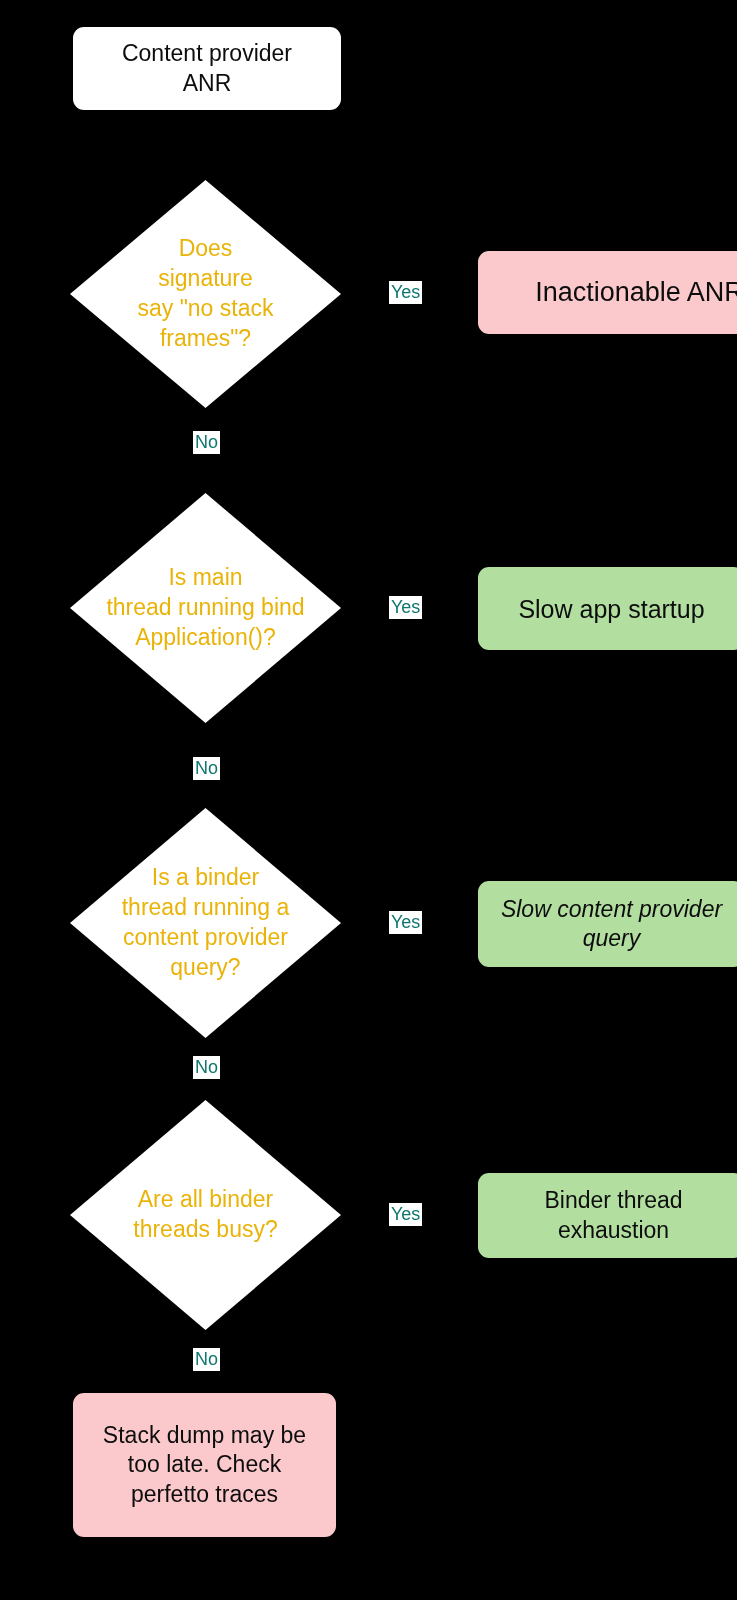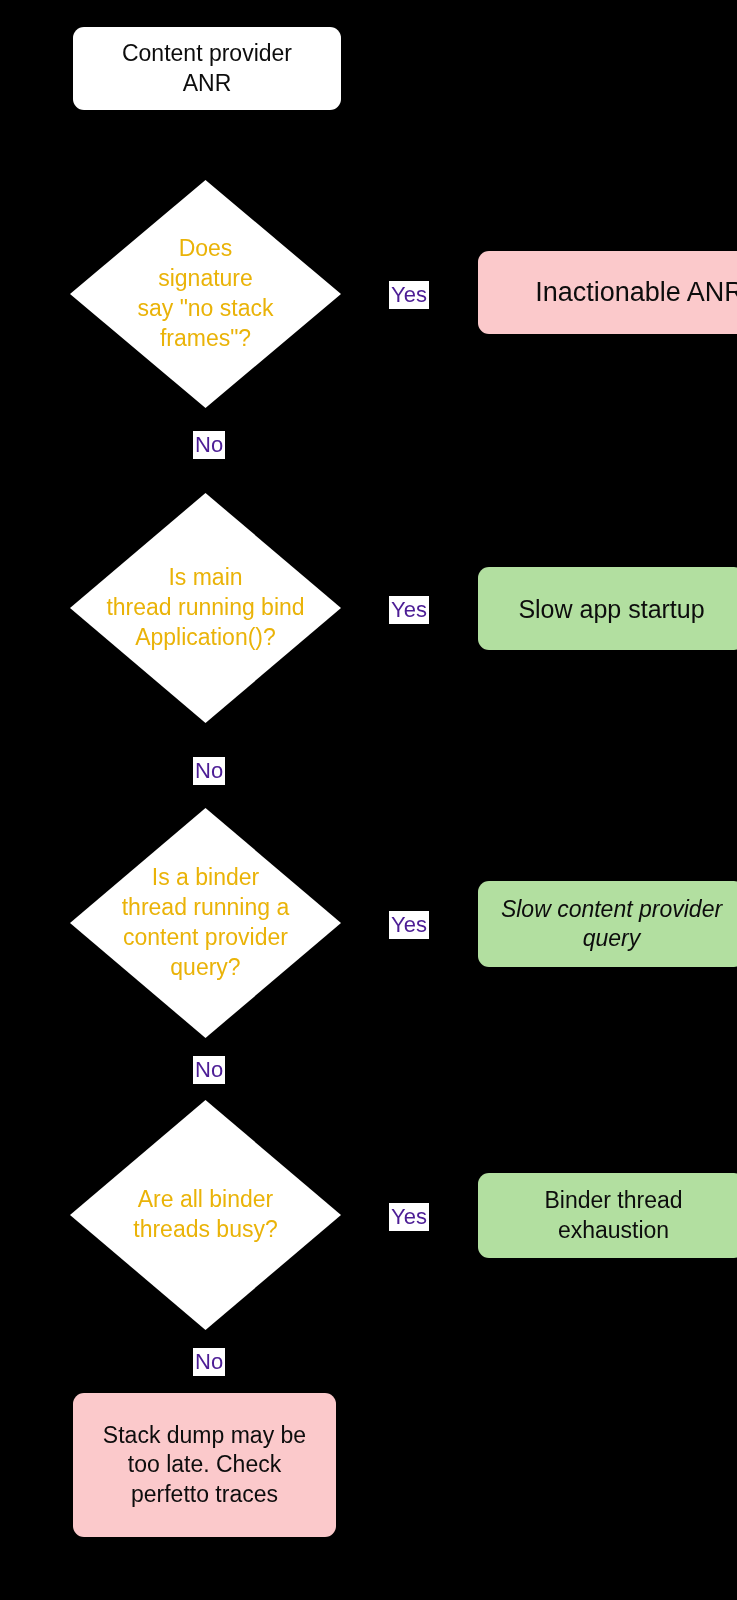--- a/index.html
+++ b/index.html
@@ -57,22 +57,22 @@
     color: #eab308;
     line-height: 1.3;
     white-space: pre-line;
     width: 300px;
   }
 
   
   .edge-label {
     position: absolute;
     background: #ffffff;
-    color: #4c1d95;
-    font-size: 22px;
+    color: #0f766e;
+    font-size: 18px;
     line-height: 1.18;
     padding: 1px 2px;
     white-space: nowrap;
     text-align: center;
   }
 
   
   .connector {
     position: absolute;
     background: #000000;

